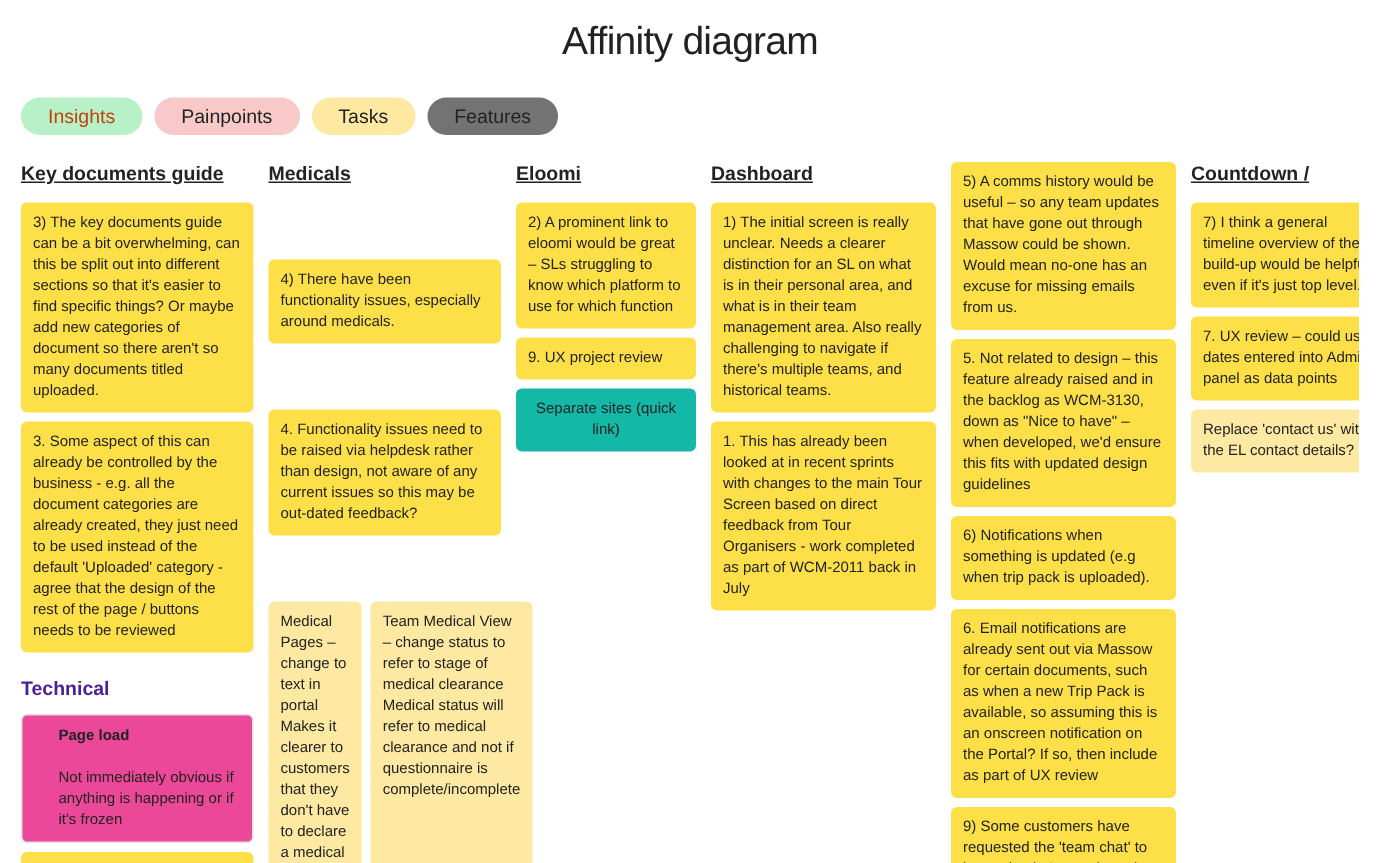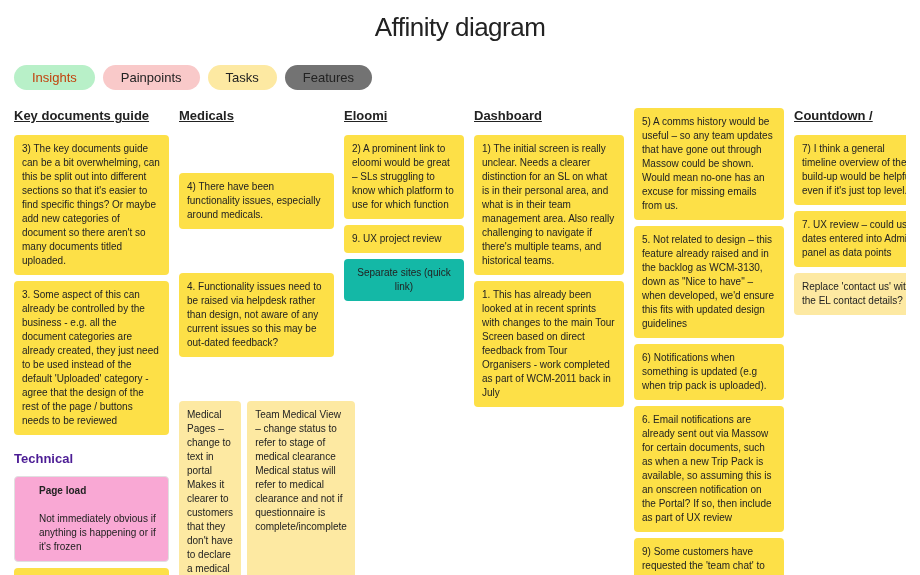--- a/index.html
+++ b/index.html
@@ -68,21 +68,21 @@
     }
     .card {
       border-radius: 4px;
       padding: 7px 8px;
       font-size: 10px;
       line-height: 1.4;
     }
     .card-pink { background: #fde047; }
     .card-yellow { background: #fde9a2; }
     .card-blue { background: #14b8a6; text-align: center; }
-    .card-white { background: #f9a8d4; border: 1px solid #e0e0e0; padding-left: 24px; }
+    .card-white { background: #ec4899; border: 1px solid #e0e0e0; padding-left: 24px; }
     .card strong { font-weight: 700; }
 
     .left-col {
       min-width: 155px;
       max-width: 165px;
     }
     .col-medicals { min-width: 155px; max-width: 170px; gap: 44px; }
     .col-eloomi { min-width: 120px; max-width: 135px; }
     .col-dashboard { min-width: 150px; max-width: 165px; }
     .col-comms { min-width: 150px; max-width: 165px; }

